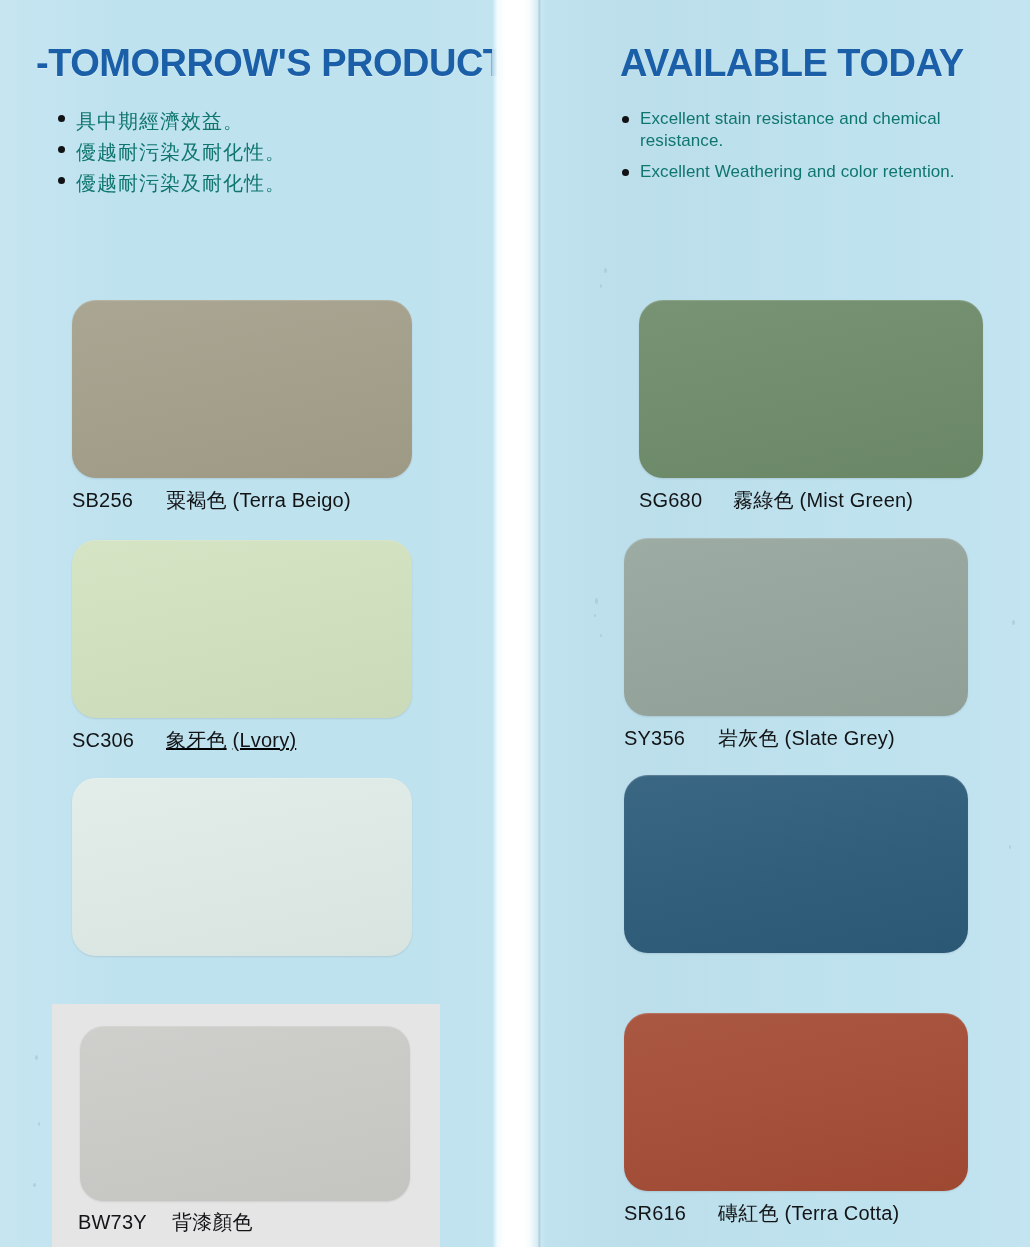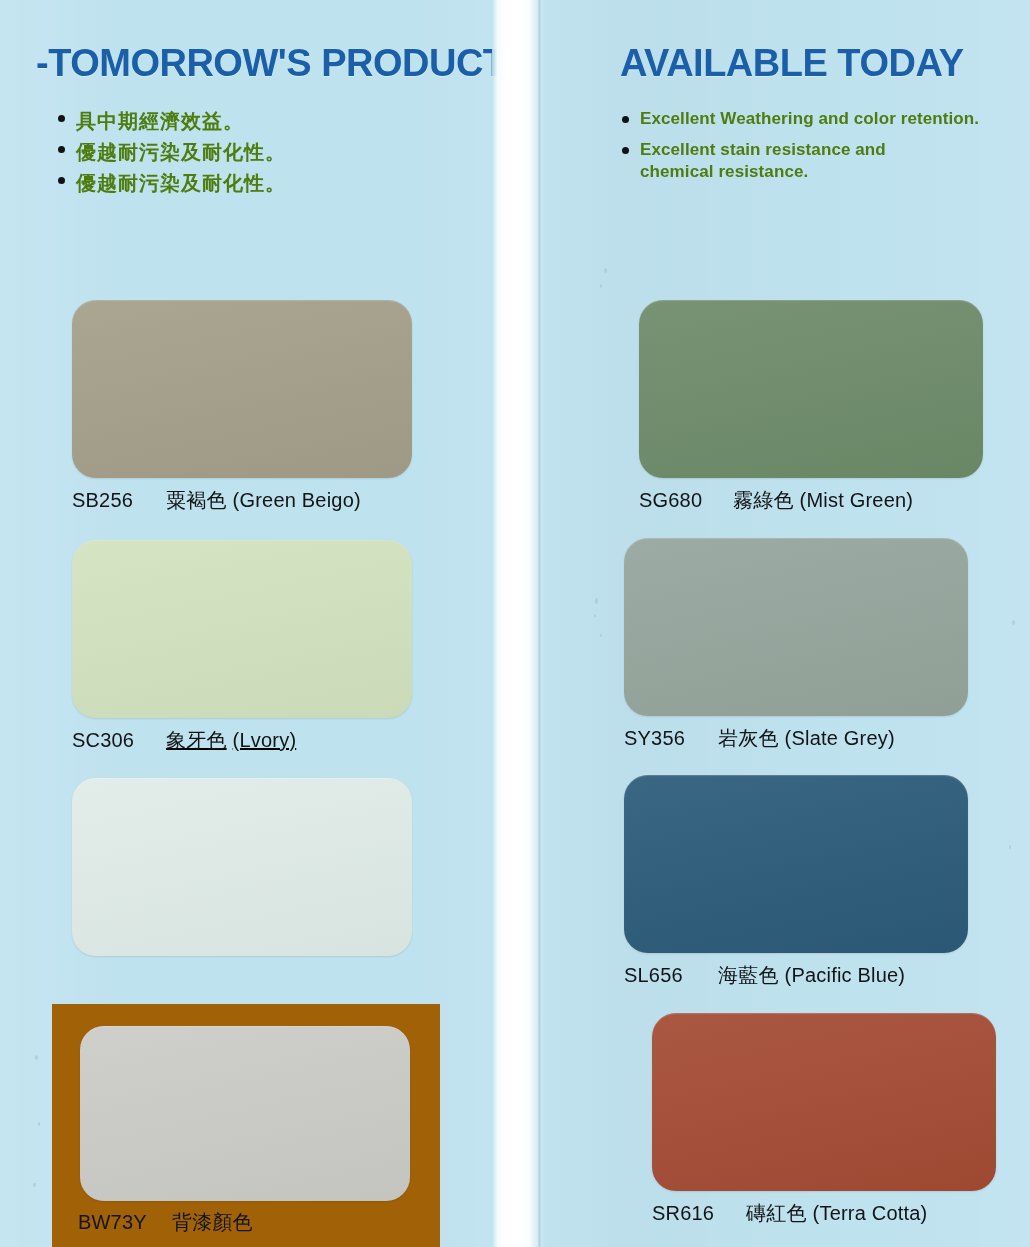--- a/index.html
+++ b/index.html
@@ -87,22 +87,21 @@
     list-style: none;
     margin: 0;
     padding: 0;
   }
   #bullets-left  { left: 56px;  top: 106px; width: 400px; }
   #bullets-right { left: 74px;  top: 108px; width: 400px; }
 
   .bullets li {
     position: relative;
     padding-left: 20px;
-    color: #4d7c0f;
-    font-weight: bold;
+    color: #0f766e;
   }
   .bullets li::before {
     content: "";
     position: absolute;
     left: 2px;
     top: 0.46em;
     width: 7px;
     height: 7px;
     border-radius: 50%;
     background: #101214;
@@ -159,21 +158,21 @@
     margin-left: 1px;
   }
 
   
   #highlight-panel {
     position: absolute;
     left: 52px;
     top: 1004px;
     width: 388px;
     height: 243px;
-    background: #a16207;
+    background: #e5e5e5;
   }
   #highlight-panel .swatch {
     position: absolute;
     left: 28px;
     top: 22px;
     width: 330px;
     height: 175px;
   }
   #highlight-panel .swatch-caption {
     position: absolute;
@@ -204,21 +203,21 @@
 
     <ul class="bullets" id="bullets-left">
       <li>具中期經濟效益。</li>
       <li>優越耐污染及耐化性。</li>
       <li>優越耐污染及耐化性。</li>
     </ul>
 
     <div class="swatch-group" style="left:72px; top:300px;">
       <div class="swatch" style="width:340px; height:178px; background:#a39f8a;"></div>
       <div class="swatch-caption">
-        <span class="code">SB256</span><span class="cn">粟褐色</span><span class="en">(Green Beigo)</span>
+        <span class="code">SB256</span><span class="cn">粟褐色</span><span class="en">(Terra Beigo)</span>
       </div>
     </div>
 
     <div class="swatch-group" style="left:72px; top:540px;text-decoration:underline;">
       <div class="swatch" style="width:340px; height:178px; background:#d2e2bf;"></div>
       <div class="swatch-caption">
         <span class="code">SC306</span><span class="cn">象牙色</span><span class="en">(Lvory)</span>
       </div>
     </div>
 
@@ -236,46 +235,43 @@
   </div>
 
   <div id="gutter"></div>
   <div id="gutter-line"></div>
 
   <div class="column" id="col-right">
 
     <div class="heading" id="heading-right">AVAILABLE TODAY</div>
 
     <ul class="bullets" id="bullets-right">
+      <li style="max-width:310px;">Excellent stain resistance and chemical resistance.</li>
       <li>Excellent Weathering and color retention.</li>
-      <li style="max-width:310px;">Excellent stain resistance and chemical resistance.</li>
     </ul>
 
     <div class="swatch-group" style="left:78px; top:300px;padding-left:15px;">
       <div class="swatch" style="width:344px; height:178px; background:#6d8b69;"></div>
       <div class="swatch-caption">
         <span class="code">SG680</span><span class="cn">霧綠色</span><span class="en">(Mist Green)</span>
       </div>
     </div>
 
     <div class="swatch-group" style="left:78px; top:538px;">
       <div class="swatch" style="width:344px; height:178px; background:#95a59c;"></div>
       <div class="swatch-caption">
         <span class="code">SY356</span><span class="cn">岩灰色</span><span class="en">(Slate Grey)</span>
       </div>
     </div>
 
     <div class="swatch-group" style="left:78px; top:775px;">
       <div class="swatch" style="width:344px; height:178px; background:#2b5b79;"></div>
-      <div class="swatch-caption">
-        <span class="code">SL656</span><span class="cn">海藍色</span><span class="en">(Pacific Blue)</span>
-      </div>
-    </div>
-
-    <div class="swatch-group" style="left:78px; top:1013px;margin-left:28px;">
+    </div>
+
+    <div class="swatch-group" style="left:78px; top:1013px;">
       <div class="swatch" style="width:344px; height:178px; background:#a44b34;"></div>
       <div class="swatch-caption">
         <span class="code">SR616</span><span class="cn">磚紅色</span><span class="en">(Terra Cotta)</span>
       </div>
     </div>
 
   </div>
 
   <div class="speck" style="left:604px; top:268px; width:3px; height:5px;"></div>
   <div class="speck" style="left:600px; top:284px; width:2px; height:4px;"></div>

